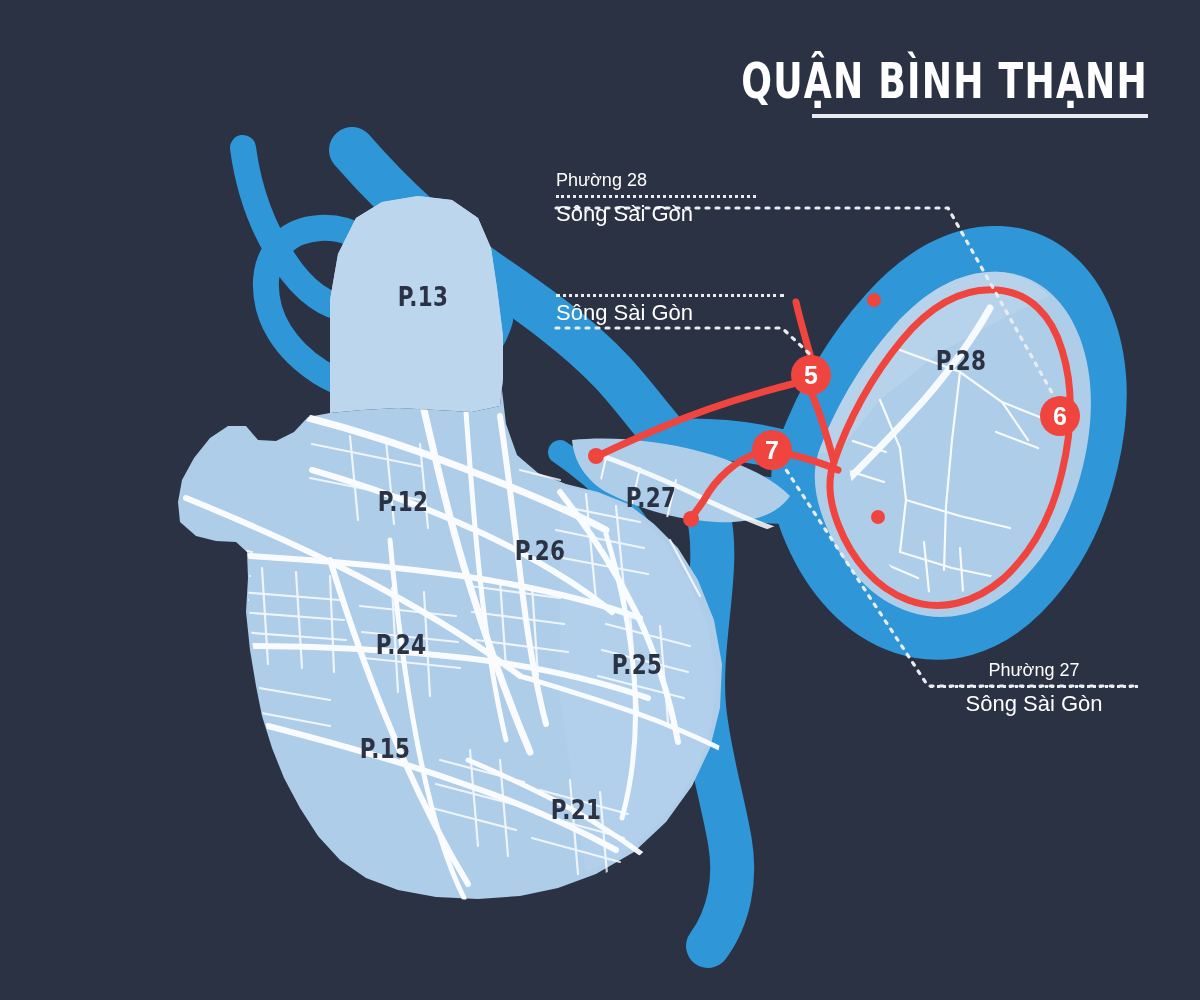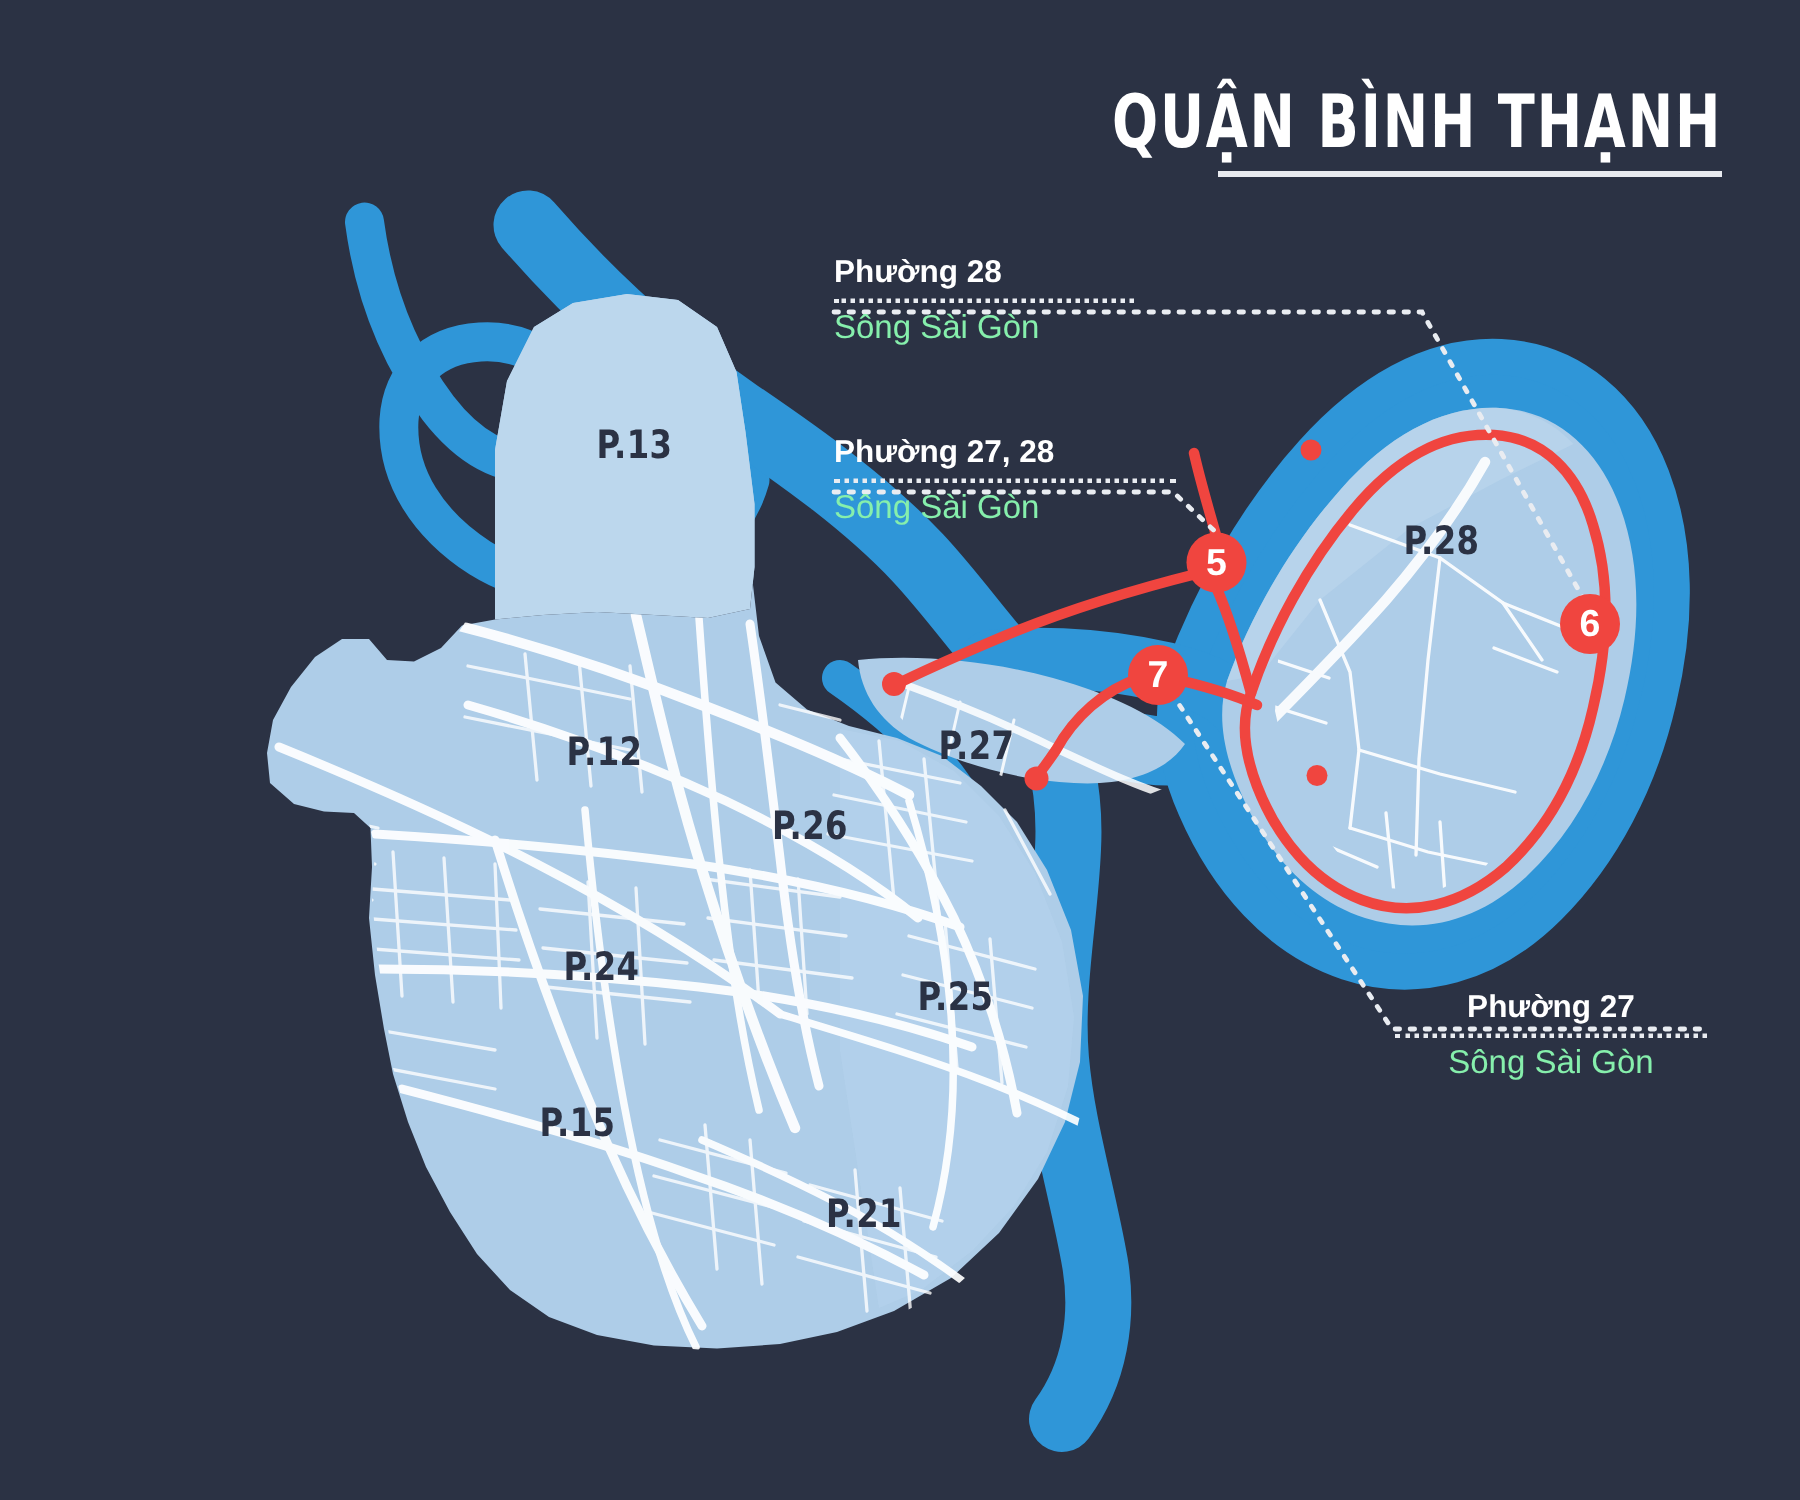--- a/index.html
+++ b/index.html
@@ -46,32 +46,32 @@
     background: #e8ebf0;
     margin-top: 7px;
     width: 336px;
     margin-left: auto;
   }
 
   
   .callout { position: absolute; }
   .callout .c-title {
     color: #ffffff;
-    font-size: 21px;
-    font-weight: bold;
+    font-size: 18px;
+    font-weight: normal;
     line-height: 1.18;
     white-space: nowrap;
   }
   .callout .c-rule {
     margin: 4px 0 3px 0;
     height: 0;
     border-top: 3px dotted #e9ecf1;
   }
   .callout .c-sub {
-    color: #86efac;
+    color: #ffffff;
     font-size: 22px;
     line-height: 1.18;
     white-space: nowrap;
   }
   .callout.align-right { text-align: center; }
 
   #callout-p28  { left: 556px; top: 170px; width: 200px; }
   #callout-p2728{ left: 556px; top: 290px; width: 228px; }
   #callout-p27  { left: 930px; top: 660px; width: 208px; }
 
@@ -333,21 +333,20 @@
     <div class="title-rule"></div>
   </div>
 
   <div class="callout" id="callout-p28">
     <div class="c-title">Phường 28</div>
     <div class="c-rule"></div>
     <div class="c-sub">Sông Sài Gòn</div>
   </div>
 
   <div class="callout" id="callout-p2728">
-    <div class="c-title">Phường 27, 28</div>
     <div class="c-rule"></div>
     <div class="c-sub">Sông Sài Gòn</div>
   </div>
 
   <div class="callout align-right" id="callout-p27">
     <div class="c-title">Phường 27</div>
     <div class="c-rule"></div>
     <div class="c-sub">Sông Sài Gòn</div>
   </div>
 

